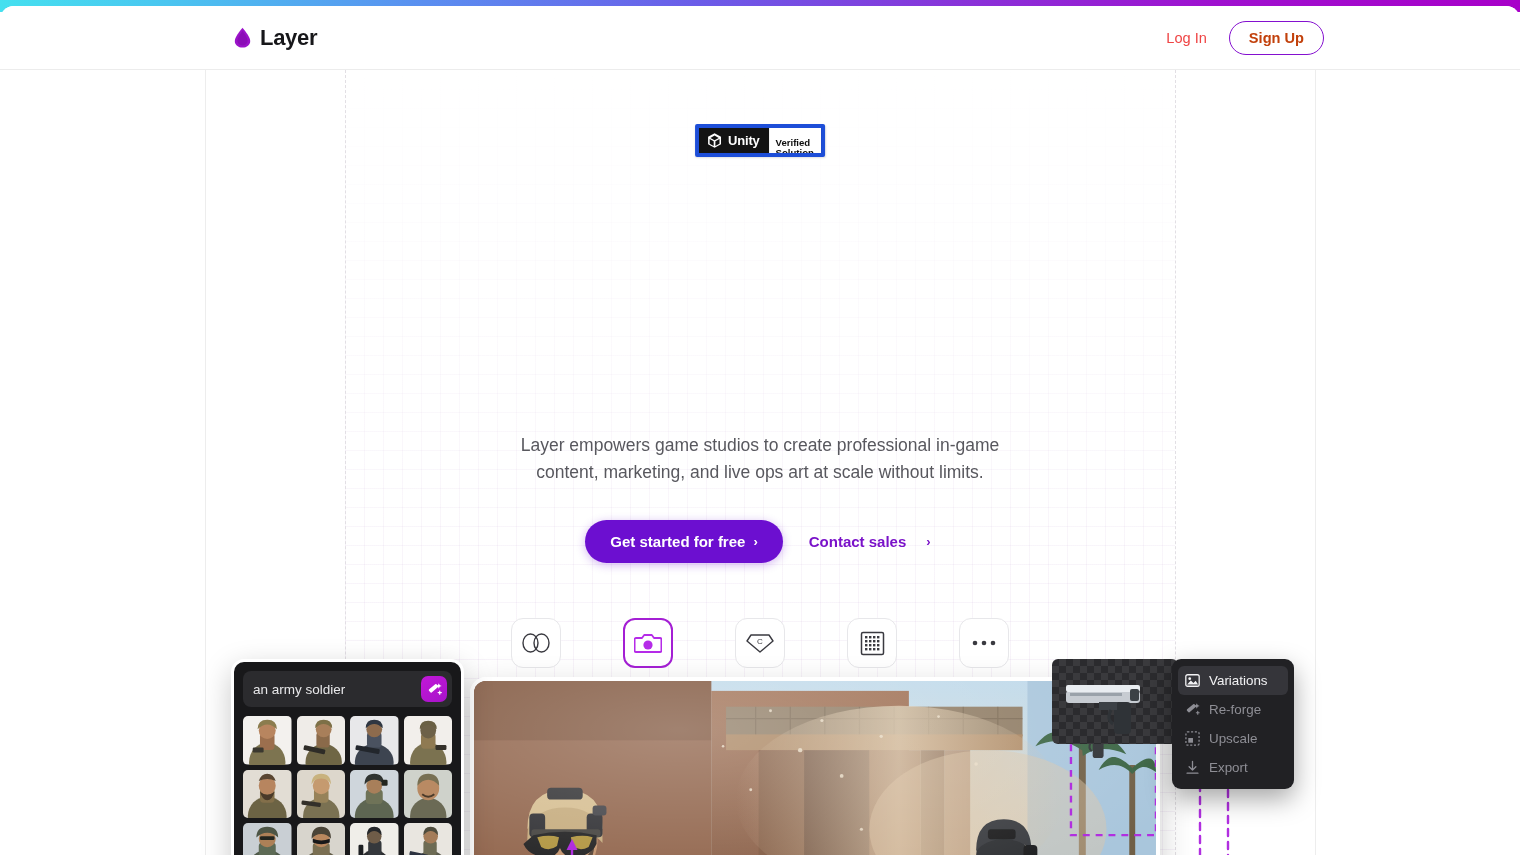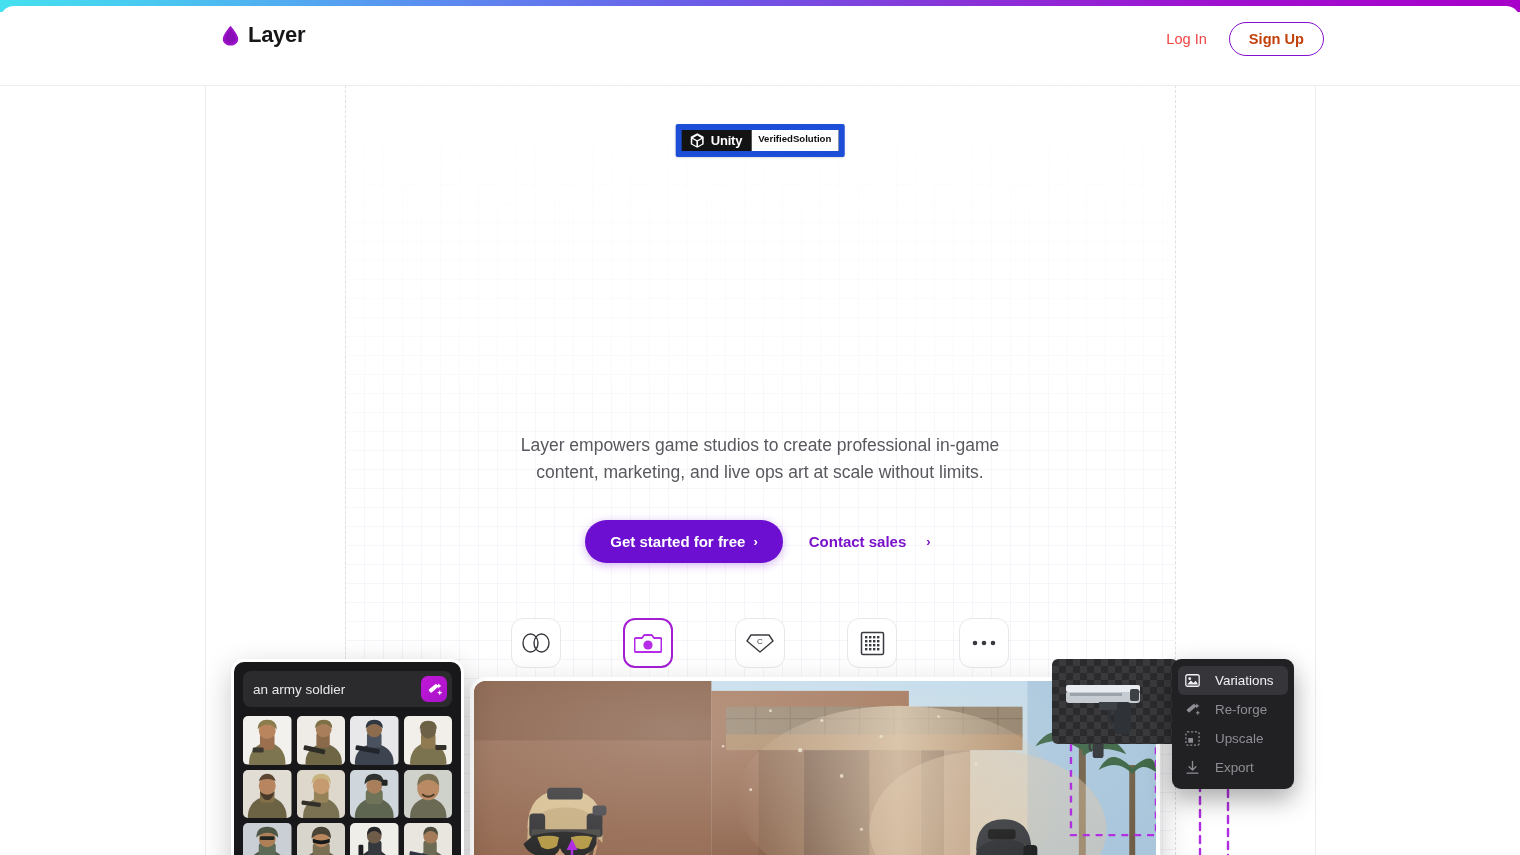--- a/index.html
+++ b/index.html
@@ -17,25 +17,26 @@
   }
   .page-shell {
     position: absolute; top: 6px; left: 0; width: 1520px; height: 849px;
     background: #ffffff;
     border-radius: 14px 14px 0 0;
     overflow: hidden;
   }
 
   
   .navbar {
-    position: absolute; top: 16px; left: 0; width: 1520px; height: 64px;
+    position: absolute; top: 0; left: 0; width: 1520px; height: 64px;
     background: #fff;
     border-bottom: 1px solid #ececec;
-    display: flex; align-items: flex-start;
+    display: flex; align-items: center;
     z-index: 40;
+    padding-left: 12px;
   }
   .brand { display: flex; align-items: center; gap: 9px; margin-left: 222px; }
   .brand-drop { width: 17px; height: 21px; position: relative; }
   .brand-drop svg { display: block; }
   .brand-name { font-size: 22px; font-weight: bold; color: #17171a; letter-spacing: -0.3px; }
   .nav-links { display: flex; align-items: center; margin-left: 44px; gap: 0; }
   .nav-link {
     font-size: 14.6px; color: #1b1b1f; padding: 8px 16px;
     display: flex; align-items: center; gap: 7px; cursor: pointer;
     white-space: nowrap;
@@ -76,29 +77,29 @@
   .r-d-left  { left: 345px; }
   .r-d-right { left: 1175px; }
   .r-s-right { left: 1315px; }
 
   .hero-inner { position: absolute; top: 0; left: 0; width: 1520px; height: 785px; }
 
   
   .unity-badge {
     position: absolute; top: 54px; left: 50%; transform: translateX(-50%);
     display: flex; align-items: stretch;
-    border: 6px solid #1d4ed8; border-radius: 2px;
+    border: 4px solid #1d4ed8; border-radius: 2px;
     background: #131313; height: 33px; overflow: hidden;
     box-shadow: 0 1px 2px rgba(0,0,0,0.12);
   }
   .unity-left { display: flex; align-items: center; gap: 5px; padding: 0 9px 0 7px; background: #131313; }
   .unity-word { color: #fff; font-size: 13px; font-weight: bold; letter-spacing: -0.2px; }
   .unity-right {
     background: #fff; color: #0d0d0d; font-size: 9.6px; font-weight: bold;
-    line-height: 10.5px; padding: 4px 7px; display: flex; flex-direction: row;
+    line-height: 10.5px; padding: 20px 7px; display: flex; flex-direction: column;
     justify-content: center; text-align: left;
   }
 
   h1.headline {
     position: absolute; top: 186px; left: 0; width: 1520px;
     text-align: center; font-size: 69px; line-height: 71px;
     font-weight: bold; letter-spacing: -2.4px; color: #191919;
   }
   .subhead {
     position: absolute; top: 362px; left: 0; width: 1520px;
@@ -182,21 +183,21 @@
       conic-gradient(#3a3a3d 0 25%, #2b2b2e 0 50%, #3a3a3d 0 75%, #2b2b2e 0);
     background-size: 14px 14px;
   }
   .ctx-menu {
     position: absolute; top: 589px; left: 1172px; width: 122px;
     background: #212124; border-radius: 9px; padding: 7px 6px;
     box-shadow: 0 10px 26px rgba(0,0,0,0.35);
     z-index: 26;
   }
   .ctx-item {
-    display: flex; align-items: center; gap: 15px;
+    display: flex; align-items: center; gap: 9px;
     font-size: 13.4px; color: #8e8e95; padding: 7px 7px; border-radius: 6px; cursor: pointer;
   }
   .ctx-item.active { background: #35353a; color: #f2f2f4; }
   .ctx-ico { width: 15px; height: 15px; display: flex; align-items: center; justify-content: center; flex: 0 0 15px; }
 
   
   .conn { position: absolute; z-index: 22; pointer-events: none; }
 </style>
 </head>
 <body>

